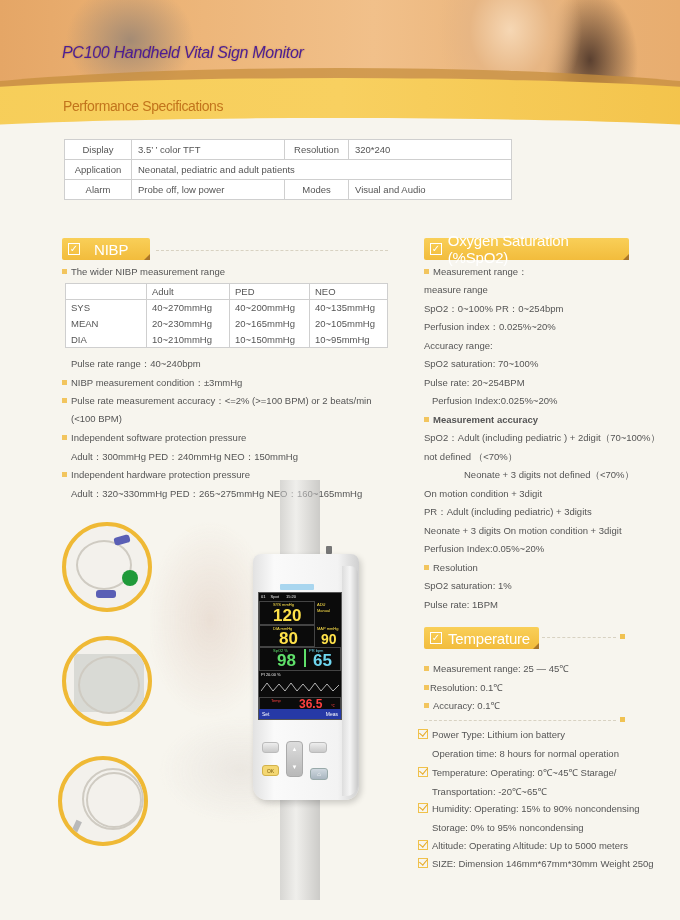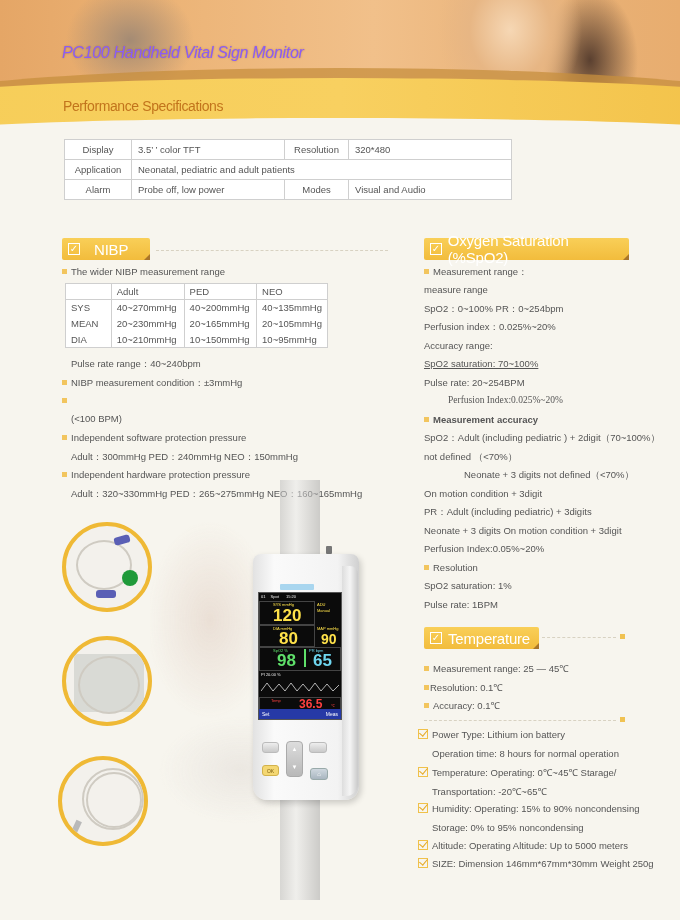--- a/index.html
+++ b/index.html
@@ -11,21 +11,21 @@
   .banner-photo { position: absolute; left: 0; top: 0; width: 680px; height: 120px;
     background: radial-gradient(ellipse 90px 110px at 510px 30px, #f6d7b4 0%, #e7b684 45%, rgba(231,182,132,0) 80%),
                 radial-gradient(ellipse 80px 70px at 130px 40px, #a48b74 0%, rgba(164,139,116,0) 80%),
                 radial-gradient(ellipse 60px 90px at 590px 60px, #5a4030 0%, rgba(90,64,48,0) 80%),
                 linear-gradient(90deg, #e5a666 0%, #edb67a 30%, #f1c08a 55%, #e9b278 80%, #e8ad6f 100%); }
   .banner-dark-band { position: absolute; left: -120px; top: 68px; width: 920px; height: 120px; border-radius: 50% 50% 0 0 / 40px 40px 0 0;
     background: #c78f3d; opacity: .75; }
   .banner-yellow { position: absolute; left: -140px; top: 78px; width: 960px; height: 140px; border-radius: 50% 50% 0 0 / 30px 30px 0 0;
     background: linear-gradient(90deg, #f6cd57 0%, #f8d060 50%, #f2bf44 100%); }
   .banner-white { position: absolute; left: -140px; top: 118px; width: 960px; height: 140px; border-radius: 50% 50% 0 0 / 22px 22px 0 0; background: #f7f5ee; }
-  .banner-title { position: absolute; left: 62px; top: 44px; font-size: 16px; font-style: italic; color: #8b5cf6; letter-spacing: -0.3px; text-shadow: 0 0 2px rgba(120,70,20,.4); }
+  .banner-title { position: absolute; left: 62px; top: 44px; font-size: 16px; font-style: italic; color: #4c1d95; letter-spacing: -0.3px; text-shadow: 0 0 2px rgba(120,70,20,.4); }
   .perf-title { position: absolute; left: 63px; top: 98px; font-size: 14px; color: #c2741c; letter-spacing: -0.4px; }
 
   
   .spec-table { position: absolute; left: 64px; top: 139px; width: 448px; border-collapse: collapse; font-size: 9.5px; color: #555; background: #fff; }
   .spec-table td { border: 1px solid #cfcfcf; height: 20px; padding: 0 6px; }
   .spec-table td.lbl { text-align: center; width: 67px; }
   .spec-table td.val { width: 153px; }
   .spec-table td.lbl2 { text-align: center; width: 64px; }
 
   
@@ -34,21 +34,21 @@
   .sec-hdr .chk { font-size: 10px; width: 12px; height: 12px; border: 1.5px solid #fff; display: inline-flex; align-items: center; justify-content: center; margin-right: 6px; line-height: 1; }
   .sec-hdr .ttl { font-size: 15px; letter-spacing: -0.2px; }
   .dash-line { position: absolute; height: 0; border-top: 1px dashed #d8d2c2; }
   .dot-sq { position: absolute; width: 5px; height: 5px; background: #f0c252; }
 
   
   .t { position: absolute; font-size: 9.5px; color: #555; white-space: nowrap; }
   .t .b { display: inline-block; width: 5px; height: 5px; background: #f2c55e; margin-right: 4px; vertical-align: 1px; }
 
   
-  .nibp-table { position: absolute; left: 65px; top: 283px; width: 263px; border-collapse: collapse; font-size: 9.5px; color: #555; background: #fff; }
+  .nibp-table { position: absolute; left: 65px; top: 283px; width: 323px; border-collapse: collapse; font-size: 9.5px; color: #555; background: #fff; }
   .nibp-table td { border: 1px solid #cfcfcf; height: 16px; padding: 0 5px; }
   .nibp-table tr td { border-top: none; border-bottom: none; }
   .nibp-table tr:first-child td { border-top: 1px solid #cfcfcf; }
   .nibp-table tr:last-child td { border-bottom: 1px solid #cfcfcf; }
   .nibp-table tr:nth-child(2) td { border-top: 1px solid #cfcfcf; }
 
   
   .acc { position: absolute; width: 90px; height: 90px; border-radius: 50%; border: 4px solid #efb935; background: #f3f1ec; overflow: hidden; }
   .acc .coil { position: absolute; border-radius: 50%; border: 2px solid #cfcbc2; }
 
@@ -89,21 +89,21 @@
   <div class="banner-title">PC100 Handheld Vital Sign Monitor</div>
   <div class="perf-title">Performance Specifications</div>
 </div>
 
 <table class="spec-table">
   <tbody>
       <tr>
     <td class="lbl">Display</td>
     <td class="val">3.5’ ’ color TFT</td>
     <td class="lbl2">Resolution</td>
-    <td>320*480</td>
+    <td>320*240</td>
   </tr>
   <tr>
     <td class="lbl">Application</td>
     <td colspan="3">Neonatal, pediatric and adult patients</td>
   </tr>
   <tr>
     <td class="lbl">Alarm</td>
     <td class="val">Probe off, low power</td>
     <td class="lbl2">Modes</td>
     <td>Visual and Audio</td>
@@ -143,21 +143,21 @@
     <td>DIA</td>
     <td>10~210mmHg</td>
     <td>10~150mmHg</td>
     <td>10~95mmHg</td>
   </tr>
 </tbody>
   </table>
 
 <div class="t" style="left:71px;top:358px;">Pulse rate range：40~240bpm</div>
 <div class="t" style="left:62px;top:377px;"><span class="b"></span><span>NIBP measurement condition：±3mmHg</span></div>
-<div class="t" style="left:62px;top:395px;"><span class="b"></span></div>
+<div class="t" style="left:62px;top:395px;"><span class="b"></span><span>Pulse rate measurement accuracy：&lt;=2% (&gt;=100 BPM) or 2 beats/min</span></div>
 <div class="t" style="left:71px;top:413px;">(&lt;100 BPM)</div>
 <div class="t" style="left:62px;top:432px;"><span class="b"></span><span>Independent software protection  pressure</span></div>
 <div class="t" style="left:71px;top:451px;">Adult：300mmHg       PED：240mmHg       NEO：150mmHg</div>
 <div class="t" style="left:62px;top:469px;"><span class="b"></span><span>Independent hardware protection  pressure</span></div>
 <div class="t" style="left:71px;top:488px;">Adult：320~330mmHg      PED：265~275mmHg   NEO：160~165mmHg</div>
 
 <div class="scene"></div>
 <div class="pole"></div>
 
 <div class="acc" style="left:62px;top:522px;">
@@ -226,23 +226,23 @@
 
 <div class="sec-hdr" style="left:424px;top:238px;width:205px;">
   <span class="chk">✓</span>
   <span class="ttl">Oxygen Saturation (%SpO2)</span>
 </div>
 <div class="t" style="left:424px;top:266px;"><span class="b"></span><span>Measurement range：</span></div>
 <div class="t" style="left:424px;top:284px;">measure range</div>
 <div class="t" style="left:424px;top:303px;">SpO2：0~100%        PR：0~254bpm</div>
 <div class="t" style="left:424px;top:321px;">Perfusion index：0.025%~20%</div>
 <div class="t" style="left:424px;top:340px;">Accuracy range:</div>
-<div class="t" style="left:424px;top:358px;text-decoration:underline;">SpO2 saturation: 70~100%</div>
+<div class="t" style="left:424px;top:358px;">SpO2 saturation: 70~100%</div>
 <div class="t" style="left:424px;top:377px;">Pulse rate: 20~254BPM</div>
-<div class="t" style="left:448px;top:395px;font-family:Liberation Serif, serif;">Perfusion Index:0.025%~20%</div>
+<div class="t" style="left:432px;top:395px;">Perfusion Index:0.025%~20%</div>
 <div class="t" style="left:424px;top:414px;font-weight:bold;"><span class="b"></span><span>Measurement accuracy</span></div>
 <div class="t" style="left:424px;top:432px;">SpO2：Adult (including pediatric ) + 2digit（70~100%）</div>
 <div class="t" style="left:424px;top:451px;">not defined （&lt;70%）</div>
 <div class="t" style="left:424px;top:469px;margin-left:40px;">Neonate  + 3 digits     not defined（&lt;70%）</div>
 <div class="t" style="left:424px;top:488px;">On motion condition + 3digit</div>
 <div class="t" style="left:424px;top:506px;">PR：Adult (including pediatric) + 3digits</div>
 <div class="t" style="left:424px;top:525px;">Neonate  + 3 digits       On motion condition + 3digit</div>
 <div class="t" style="left:424px;top:543px;">Perfusion Index:0.05%~20%</div>
 <div class="t" style="left:424px;top:562px;"><span class="b"></span><span>Resolution</span></div>
 <div class="t" style="left:424px;top:580px;">SpO2 saturation: 1%</div>

